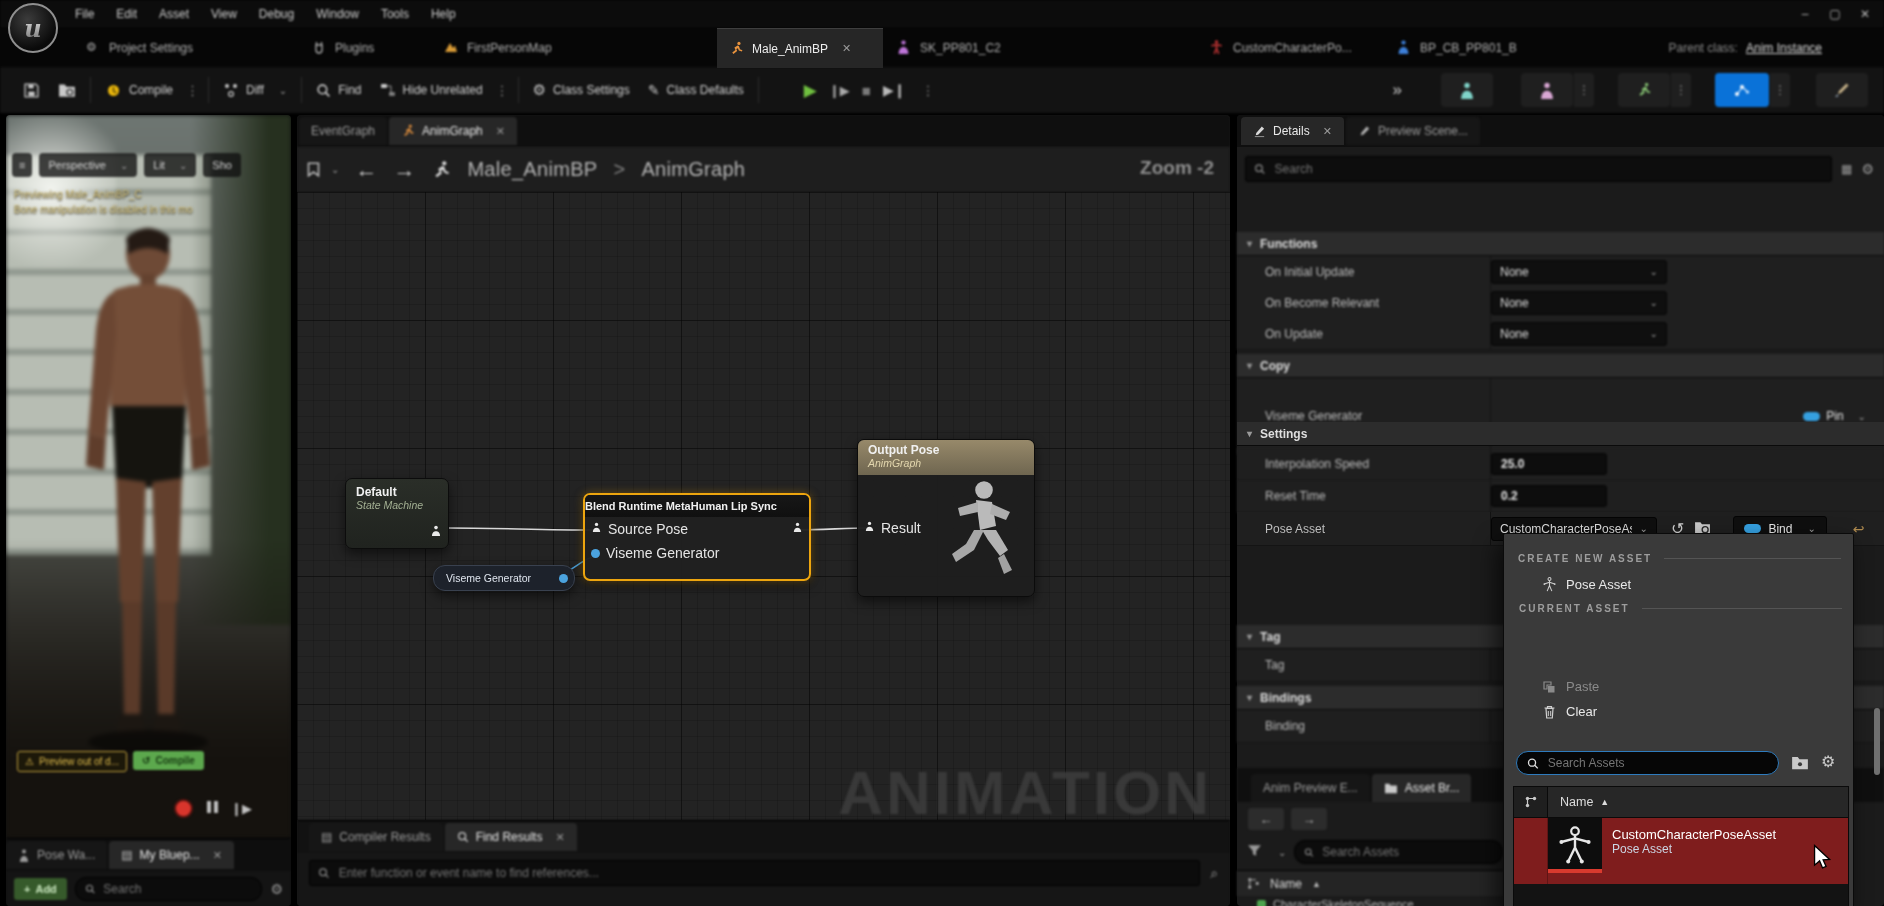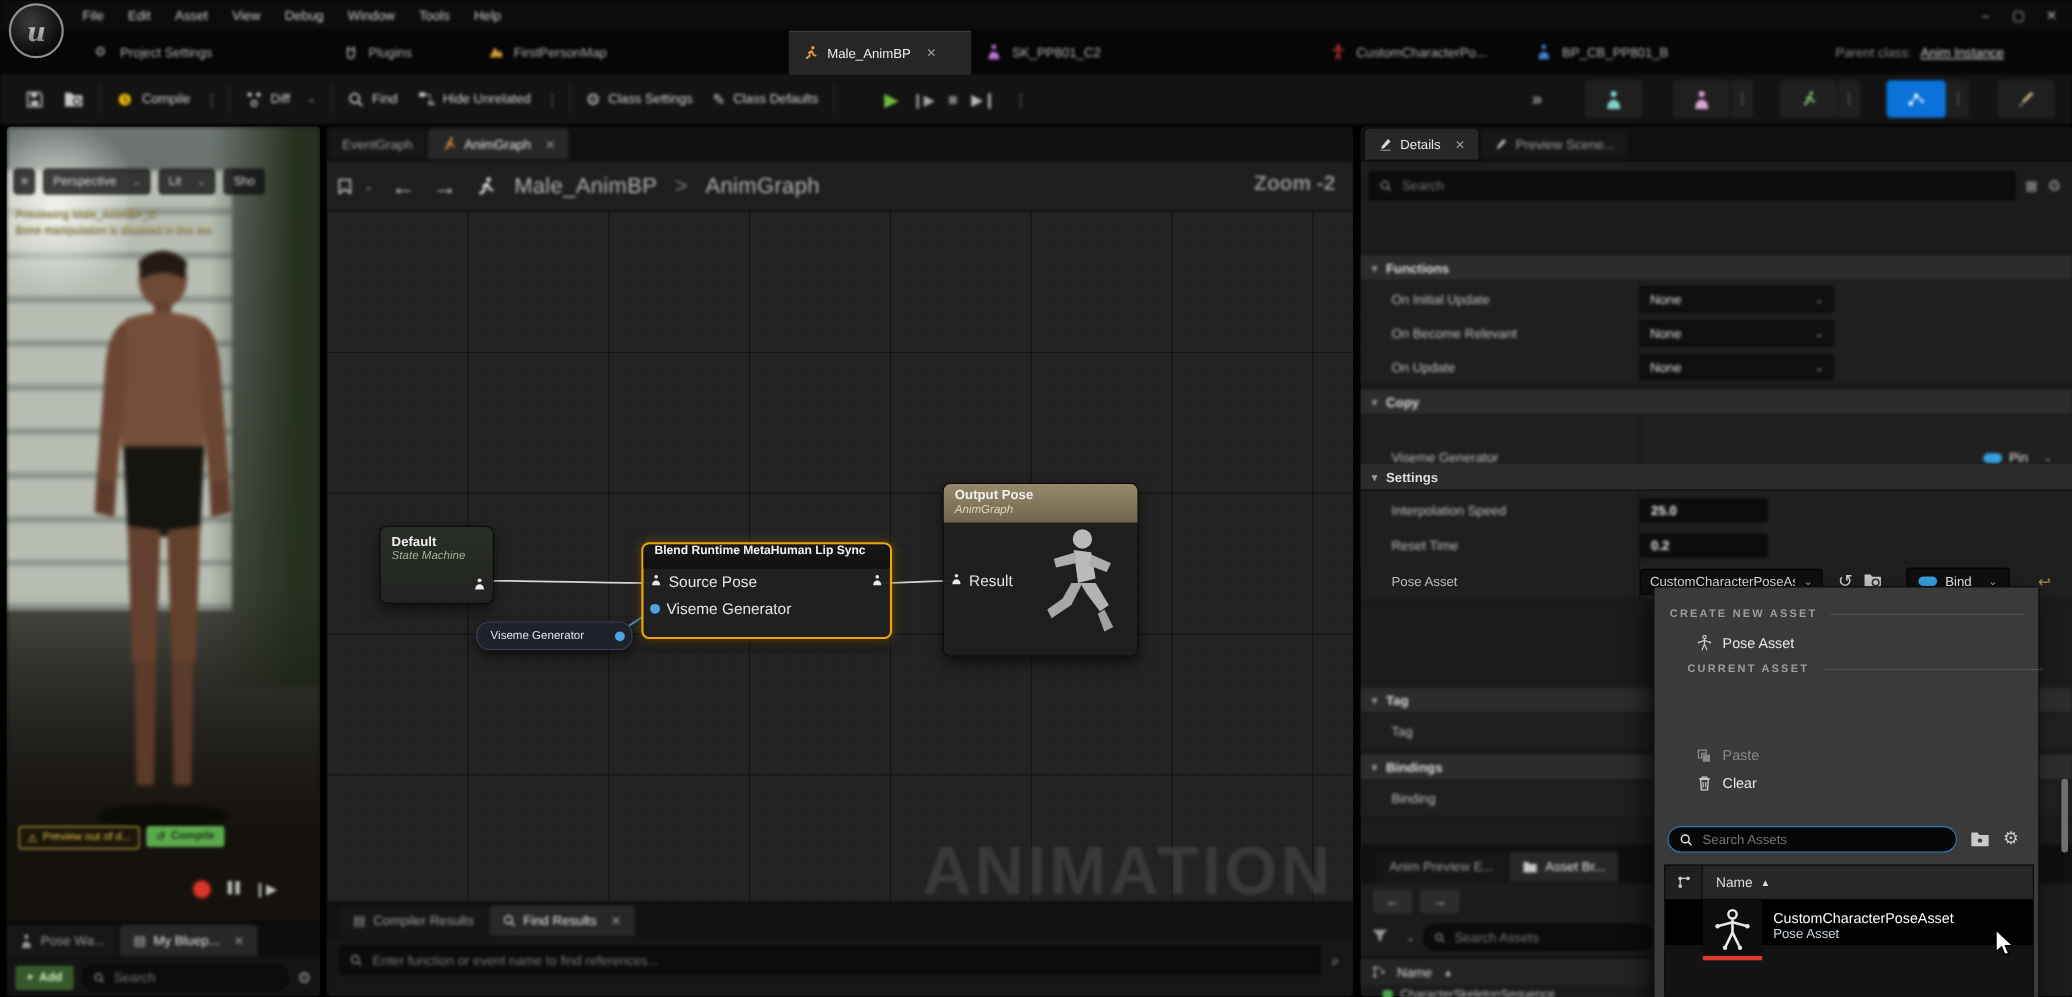--- a/index.html
+++ b/index.html
@@ -109,21 +109,21 @@
   .am-item .am-ic{position:absolute;left:36px;width:18px;display:flex;justify-content:center;color:#cfcfcf}
   .am-item .am-tx{position:absolute;left:62px}
   .am-item.disabled{color:#8a8a8a}
   .am-search{position:absolute;left:12px;top:217px;width:263px;height:24px;border-radius:12px;background:#060606;
              border:1.5px solid #2e7bbd;display:flex;align-items:center;gap:7px;padding:0 10px;color:#8f8f8f;box-sizing:border-box}
   .am-search input{background:transparent;border:none;outline:none;color:#cfcfcf;font-size:12px;width:100%;font-family:"Liberation Sans",sans-serif}
   #am-list{position:absolute;left:9px;top:252px;width:334px;height:119px;background:#131313;border:1px solid #0a0a0a}
   #am-head{display:flex;height:30px;border-bottom:1px solid #0a0a0a}
   #am-head .hc1{width:33px;background:#1f1f1f;display:flex;align-items:center;justify-content:center;border-right:1px solid #0a0a0a}
   #am-head .hc2{flex:1;background:#272727;display:flex;align-items:center;gap:7px;padding-left:12px;color:#dcdcdc;font-size:12.5px}
-  #am-selrow{display:flex;height:41px;background:#000000}
+  #am-selrow{display:flex;height:66px;background:#7f1d1d}
   #am-selrow .rc1{width:33px;border-right:1px solid rgba(0,0,0,.25)}
   .thumb{width:54px;height:55px;background:#0d0d0d;position:relative;display:flex;align-items:center;justify-content:center}
   .thumb .redbar{position:absolute;left:0;bottom:0;width:100%;height:4px;background:#d93a2e}
   .sel-title{color:#fff;font-size:13px}
   .sel-sub{color:#ccd5e3;font-size:12px}
 
   .icon-svg{display:inline-flex;flex:none}
 </style>
 </head>
 <body>
@@ -484,21 +484,21 @@
           </svg>
       </span>
     </div>
 
     <div class="node" style="left:136px;top:373px;width:122px;height:24px;border-radius:12px;background:#1d222b;border:1px solid #39414f;display:flex;align-items:center;justify-content:space-between;padding:0 6px 0 12px">
       <span style="font-size:10.5px;color:#dfe5ee">Viseme Generator</span>
       <span style="width:9px;height:9px;border-radius:50%;background:#4ba3df"></span>
     </div>
 
     <div class="node" style="left:286px;top:301px;width:224px;height:84px;background:rgba(32,32,32,.96);border:2px solid #eda50e;box-shadow:0 0 10px rgba(237,165,14,.35),0 5px 12px rgba(0,0,0,.55)">
-      <div style="height:22px;background:linear-gradient(#171717,#101010);border-radius:5px 5px 0 0;display:flex;padding-left:10px">
+      <div style="height:22px;background:linear-gradient(#171717,#101010);border-radius:5px 5px 0 0;display:flex;align-items:center;">
         <span class="node-title" style="font-size:11px">Blend Runtime MetaHuman Lip Sync</span>
       </div>
       <div class="flex" style="height:24px;justify-content:space-between;padding:0 6px">
         <span class="flex" style="gap:6px">
           <span>
             <svg width="11" height="11" viewBox="0 0 12 12">
                 <circle cx="6" cy="2.6" r="1.8" fill="#e9e9e9"></circle>
                 <path d="M2 11 C2 7.6 4 6.2 6 6.2 C8 6.2 10 7.6 10 11 Z" fill="#e9e9e9"></path>
               </svg>
           </span>
@@ -760,21 +760,21 @@
     <span class="am-ic">
       <svg width="15" height="16" viewBox="0 0 16 17">
           <circle cx="8" cy="2.2" r="1.6" fill="none" stroke="#cfcfcf" stroke-width="1.1"></circle>
           <path d="M8 4v5M8 9l-2.5 6M8 9l2.5 6M8 5.5 2.5 7.5M8 5.5l5.5 2" stroke="#cfcfcf" stroke-width="1.1" fill="none"></path>
           <circle cx="2.5" cy="7.5" r="1" fill="#cfcfcf"></circle>
           <circle cx="13.5" cy="7.5" r="1" fill="#cfcfcf"></circle>
         </svg>
     </span>
     <span class="am-tx">Pose Asset</span>
   </div>
-  <div class="am-sec" style="position:absolute;left:16px;top:64px;width:100%;box-sizing:border-box">
+  <div class="am-sec" style="position:absolute;left:1px;top:64px;width:100%;box-sizing:border-box">
     <span>CURRENT ASSET</span>
       <span class="rule"></span>
   </div>
   <div class="am-item" style="top:165px">
     <span class="am-ic">
       <svg width="13" height="14" viewBox="0 0 12 14">
           <path d="M1 3h10M4 3V1.5h4V3" stroke="#cfcfcf" stroke-width="1.2" fill="none"></path>
           <path d="M2.5 3.5h7l-.7 9.5H3.2z" fill="none" stroke="#cfcfcf" stroke-width="1.2"></path>
           <path d="M4.8 6v5M7.2 6v5" stroke="#cfcfcf"></path>
         </svg>

